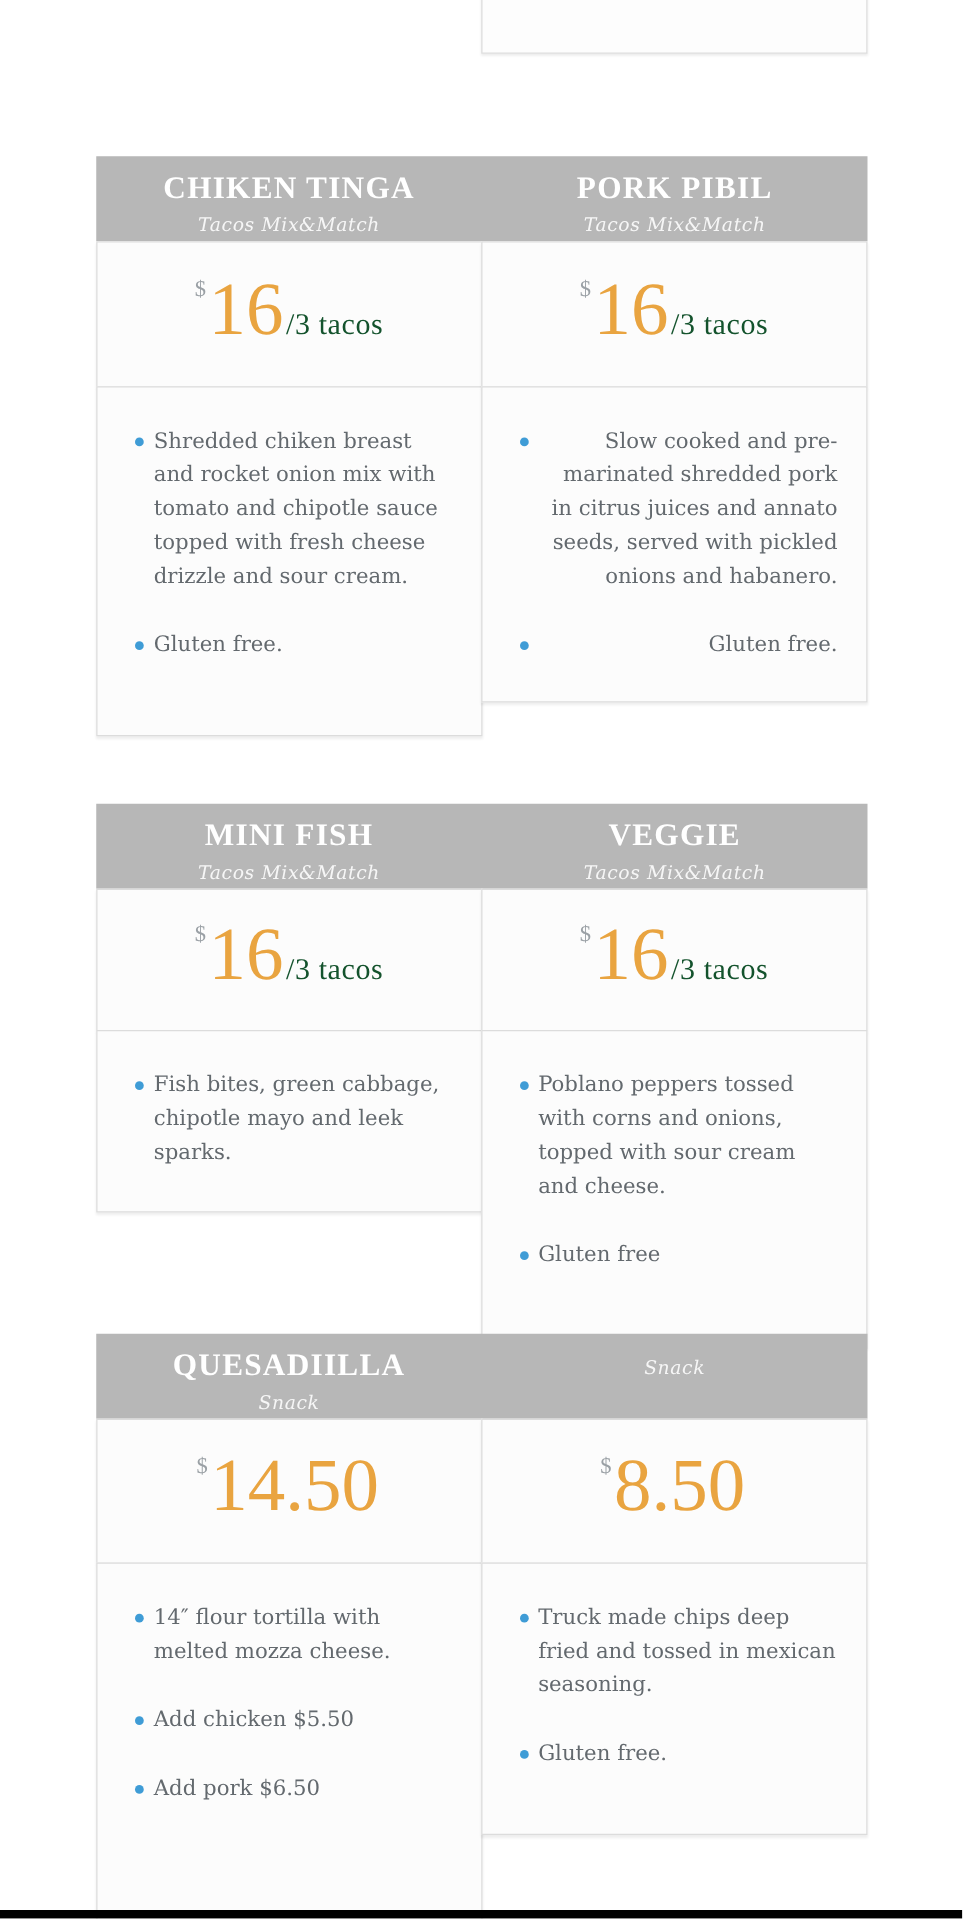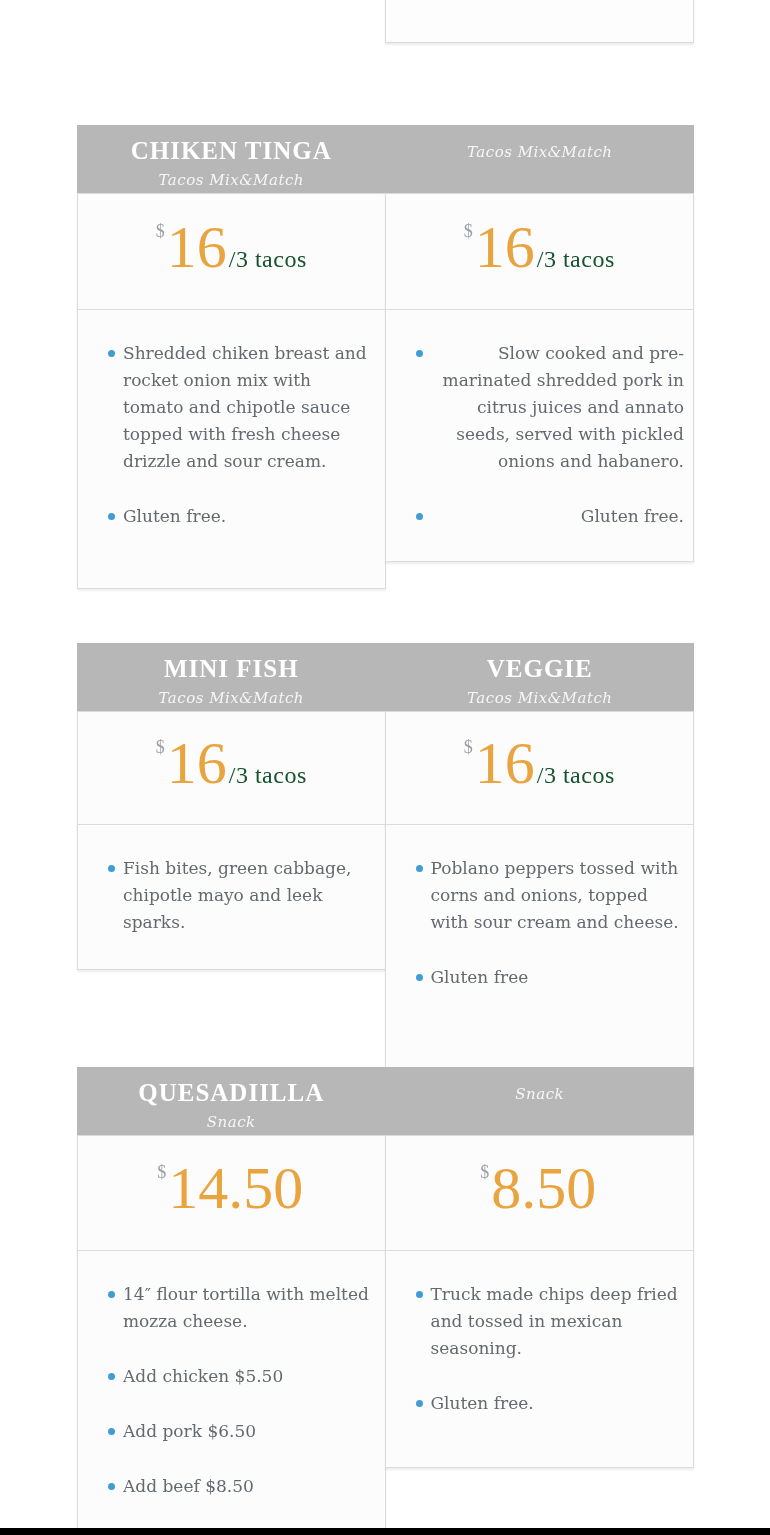--- a/index.html
+++ b/index.html
@@ -114,21 +114,21 @@
   }
   .unit {
     font-size: 24px;
     color: #14532d;
     margin-left: 2px;
     letter-spacing: 0.5px;
   }
 
   .bullets {
     margin: 0;
-    padding: 30px 9px 0 45px;
+    padding: 30px 23px 0 45px;
     list-style: none;
   }
   .bullets li {
     position: relative;
     font-size: 17px;
     line-height: 27px;
     color: #63696e;
     margin-bottom: 28px;
   }
   .bullets li::before {
@@ -158,20 +158,21 @@
 
   <div class="prev-fragment"></div>
 
   <section class="card card1">
     <div class="card-header">
       <div class="head-col">
         <h2 class="item-title">CHIKEN TINGA</h2>
         <div class="item-subtitle">Tacos Mix&amp;Match</div>
       </div>
       <div class="head-col">
+        <h2 class="item-title">PORK PIBIL</h2>
         <div class="item-subtitle">Tacos Mix&amp;Match</div>
       </div>
     </div>
     <div class="cols">
       <div class="col col-l">
         <div class="price-box">
           <span class="price">
             <span class="currency">$</span>
               <span class="amount">16</span>
               <span class="unit">/3 tacos</span>
@@ -263,21 +264,20 @@
             <span class="currency">$</span>
               <span class="amount">14.50</span>
               <span class="unit"></span>
           </span>
         </div>
         <div class="body-box">
           <ul class="bullets">
             <li>14″ flour tortilla with melted mozza cheese.</li>
             <li>Add chicken $5.50</li>
             <li>Add pork $6.50</li>
-            <li>Add beef $8.50</li>
           </ul>
         </div>
       </div>
       <div class="col col-r">
         <div class="price-box">
           <span class="price">
             <span class="currency">$</span>
               <span class="amount">8.50</span>
               <span class="unit"></span>
           </span>

